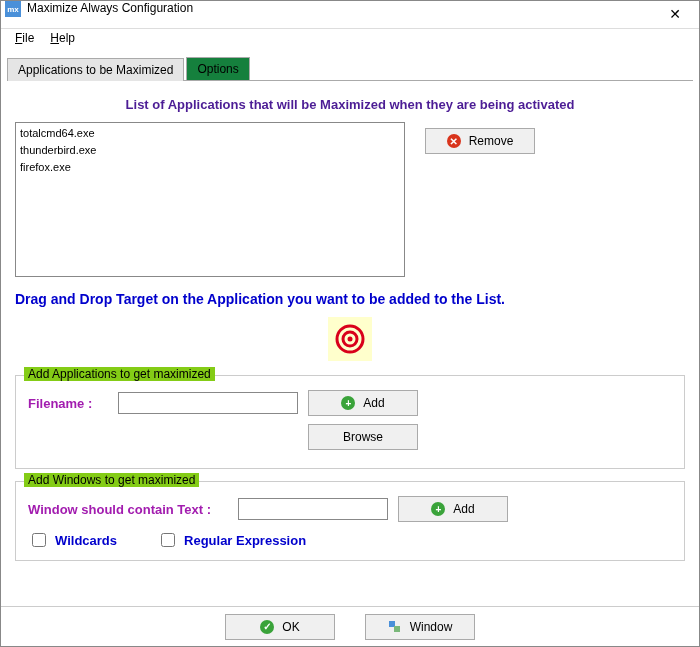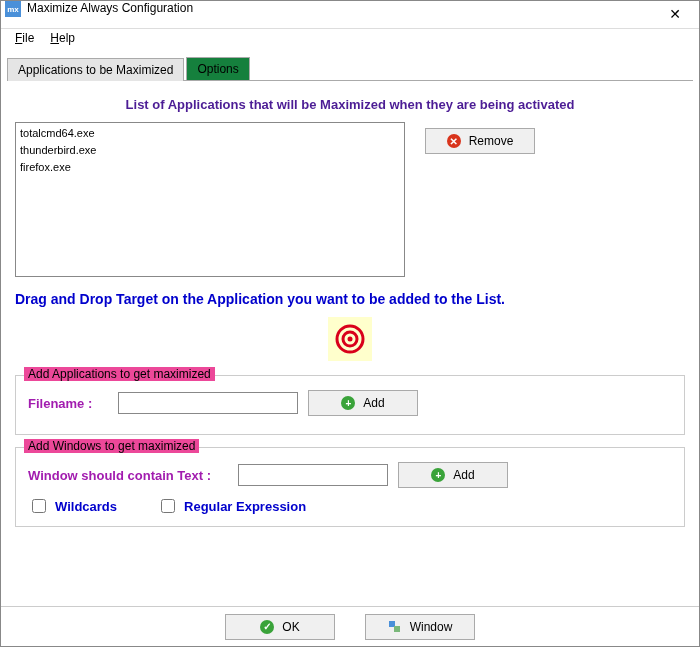--- a/index.html
+++ b/index.html
@@ -17,21 +17,21 @@
     .tab.active { background: #e5e5e5; top: 1px; }
     .content { padding: 8px 14px; }
     .heading { color: #4c1d95; font-weight: bold; font-size: 13px; text-align: center; margin: 8px 0 10px 0; }
     .heading2 { color: #0000cc; font-weight: bold; font-size: 14px; text-align: left; margin: 14px 0 10px 0; }
     .listrow { display: flex; align-items: flex-start; gap: 20px; }
     .listbox { width: 390px; height: 155px; border: 1px solid #888; padding: 2px 4px; font-size: 11px; line-height: 17px; overflow: auto; }
     .btn { display: inline-flex; align-items: center; justify-content: center; gap: 8px; border: 1px solid #aaa; background: #f0f0f0; height: 26px; font-size: 12px; padding: 0 12px; min-width: 110px; }
     .target-box { width: 44px; height: 44px; background: #ffffcc; display: flex; align-items: center; justify-content: center; margin: 6px auto 14px auto; }
     .target-svg { display: block; }
     .groupbox { border: 1px solid #ccc; margin: 6px 0 12px 0; position: relative; padding: 14px 12px 10px 12px; }
-    .groupbox-title { position: absolute; top: -9px; left: 8px; background: #ec4899; padding: 0 4px; font-size: 12px; }
+    .groupbox-title { position: absolute; top: -9px; left: 8px; background: #84cc16; padding: 0 4px; font-size: 12px; }
     .label-bold { color: #a21caf; font-weight: bold; font-size: 13px; }
     .row { display: flex; align-items: center; gap: 10px; margin-bottom: 8px; }
     .row .label-bold { min-width: 80px; }
     input.txt { border: 1px solid #888; height: 22px; padding: 0 4px; font-size: 12px; }
     .txt1 { width: 180px; }
     .txt2 { width: 150px; }
     .checks { display: flex; gap: 40px; margin-top: 0; }
     .chk { display: flex; align-items: center; gap: 6px; }
     .chk input { width: 14px; height: 14px; }
     .chk label { color: #0000cc; font-weight: bold; font-size: 13px; }
@@ -92,20 +92,27 @@
     <div class="groupbox">
       <div class="groupbox-title">Add Applications to get maximized</div>
       <div class="row">
         <span class="label-bold">Filename :</span>
         <input class="txt txt1" value="" style="">
         <button class="btn">
           <span class="icon-circle ic-green">+</span>
           <span>Add</span>
         </button>
       </div>
+      <div class="row">
+        <span class="label-bold" style="min-width:80px;"></span>
+        <span style="width:180px;"></span>
+        <button class="btn">
+          <span>Browse</span>
+        </button>
+      </div>
     </div>
 
     <div class="groupbox">
       <div class="groupbox-title">Add Windows to get maximized</div>
       <div class="row">
         <span class="label-bold" style="min-width:200px;">Window should contain Text :</span>
         <input class="txt txt2" value="" style="">
         <button class="btn">
           <span class="icon-circle ic-green">+</span>
           <span>Add</span>

